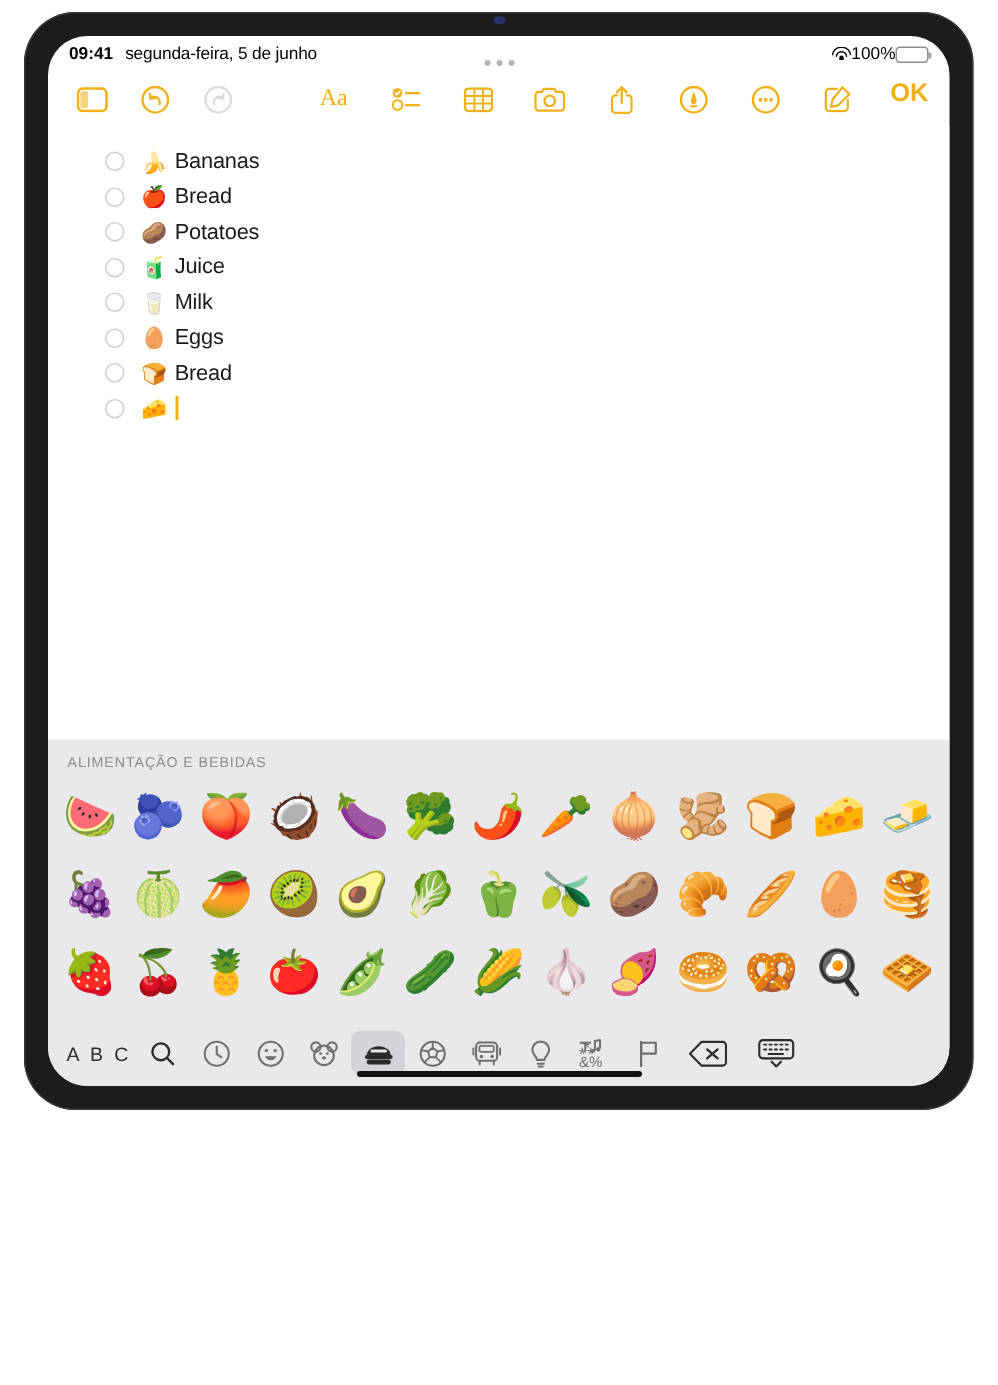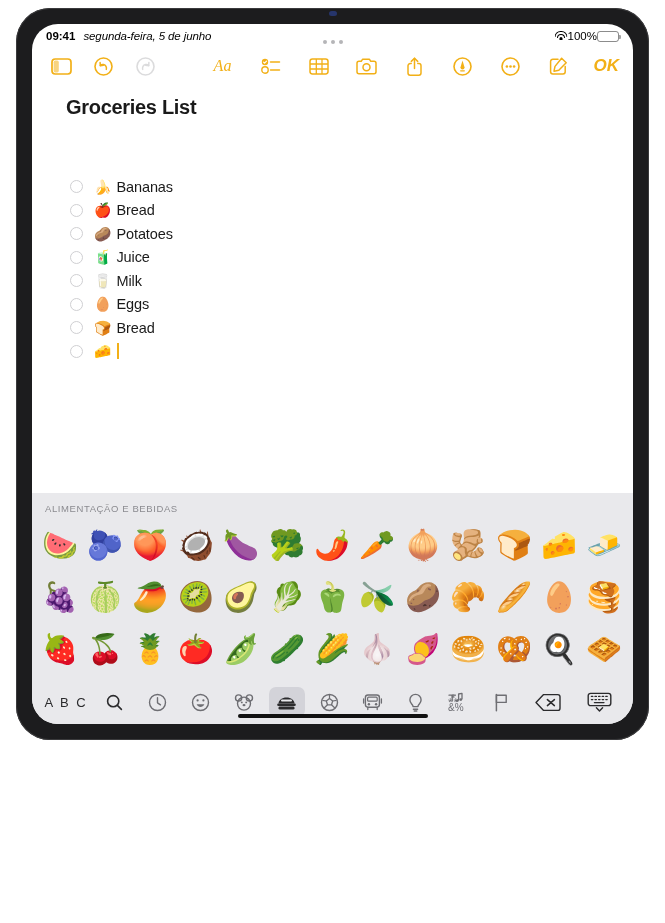--- a/index.html
+++ b/index.html
@@ -45,21 +45,21 @@
     height: 24px;
     flex: 0 0 24px;
     display: flex;
     align-items: center;
     padding: 0 14px;
     font-size: 11.5px;
     color: #000;
     position: relative;
   }
   #status-left { display: flex; align-items: center; gap: 8px; font-weight: 600; }
-  #status-date { font-weight: 400; letter-spacing: -0.1px; font-style: italic; }
+  #status-date { font-weight: 400; letter-spacing: -0.1px; }
   #status-right { margin-left: auto; display: flex; align-items: center; }
   .wifi-ico { display: inline-block; width: 14px; height: 11px; position: relative; }
   .wifi-ico i {
     position: absolute; left: 50%; transform: translateX(-50%);
     border: 1.6px solid #000; border-bottom: none;
     border-top-left-radius: 40px; border-top-right-radius: 40px;
   }
   .wifi-ico i:nth-child(1) { width: 13px; height: 5.5px; top: 0.5px; }
   .wifi-ico i:nth-child(2) { width: 8px; height: 3.5px; top: 3.5px; }
   .wifi-ico i:nth-child(3) { width: 3px; height: 3px; top: 6.5px; background: #000; border: none; border-radius: 50% 50% 0 0; }
@@ -95,21 +95,21 @@
     color: #f2b017;
   }
   .tb-btn {
     display: flex; align-items: center; justify-content: center;
     width: 30px; height: 28px;
     cursor: pointer;
   }
   .tb-btn svg { display: block; }
   .tb-btn.dim { opacity: .35; }
   #tb-left { display: flex; align-items: center; gap: 12px; }
-  #tb-right { margin-left: auto; display: flex; align-items: center; gap: 18px; font-style: italic; }
+  #tb-right { margin-left: auto; display: flex; align-items: flex-start; gap: 18px; }
   #ok-btn {
     font-size: 17px; font-weight: 600; color: #f2b017;
     cursor: pointer; padding-left: 2px;
   }
   .aa-btn { font-size: 16px; font-weight: 400; font-family: "Liberation Serif", serif; }
 
   
   #note {
     flex: 1 1 auto;
     background: #fff;
@@ -180,21 +180,20 @@
 
   
   #kb-bottom {
     margin-top: auto;
     height: 44px;
     display: flex;
     align-items: center;
     padding: 0 10px;
     gap: 0;
     color: #2b2b2d;
-    justify-content: space-between;
   }
   .kb-key {
     display: flex; align-items: center; justify-content: center;
     height: 30px;
     cursor: pointer;
     flex: 0 0 auto;
   }
   .kb-key.cat { width: 36px; border-radius: 7px; }
   .kb-key.cat.active { background: #d3d3d9; }
   #abc-key { font-size: 13px; letter-spacing: 2px; width: 48px; }
@@ -316,21 +315,20 @@
           <svg width="19" height="18" viewBox="0 0 19 18" fill="none">
             <path d="M16.2 9.6v5.2c0 1.2-1 2.2-2.2 2.2H3.8c-1.2 0-2.2-1-2.2-2.2V4.4c0-1.2 1-2.2 2.2-2.2H9" stroke="#f2b017" stroke-width="1.5" stroke-linecap="round"></path>
             <path d="M12.6 1.2l4.6 4.6-7.4 7.4-4.8 1 1-4.8 6.6-8.2z" stroke="#f2b017" stroke-width="1.5" stroke-linejoin="round"></path>
           </svg>
         </div>
         <div id="ok-btn">OK</div>
       </div>
     </div>
 
     <div id="note">
-      <div id="note-title">Groceries List</div>
       <div id="checklist">
           <div class="check-row">
             <div class="checkbox"></div>
             <span class="check-emoji">🍌</span>
             <span class="check-text">Bananas</span>
           </div>
           <div class="check-row">
             <div class="checkbox"></div>
             <span class="check-emoji">🍎</span>
             <span class="check-text">Bread</span>

